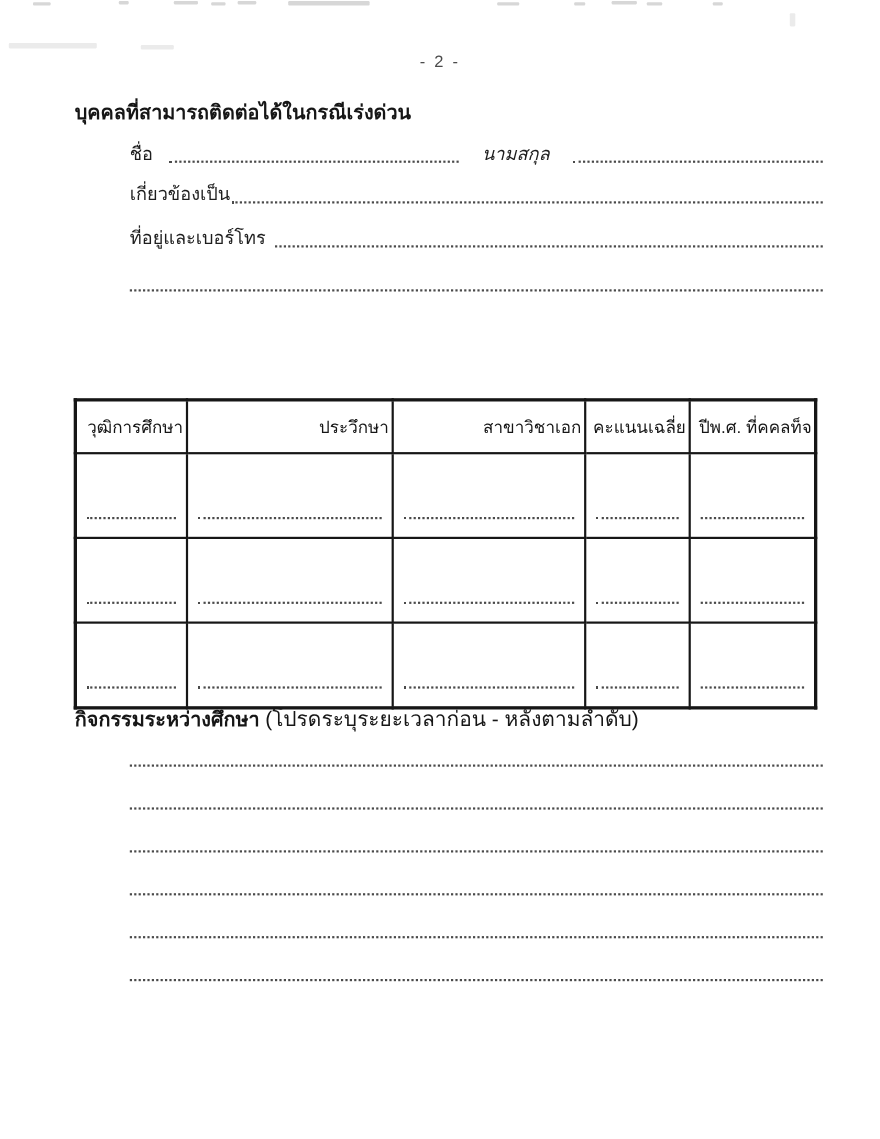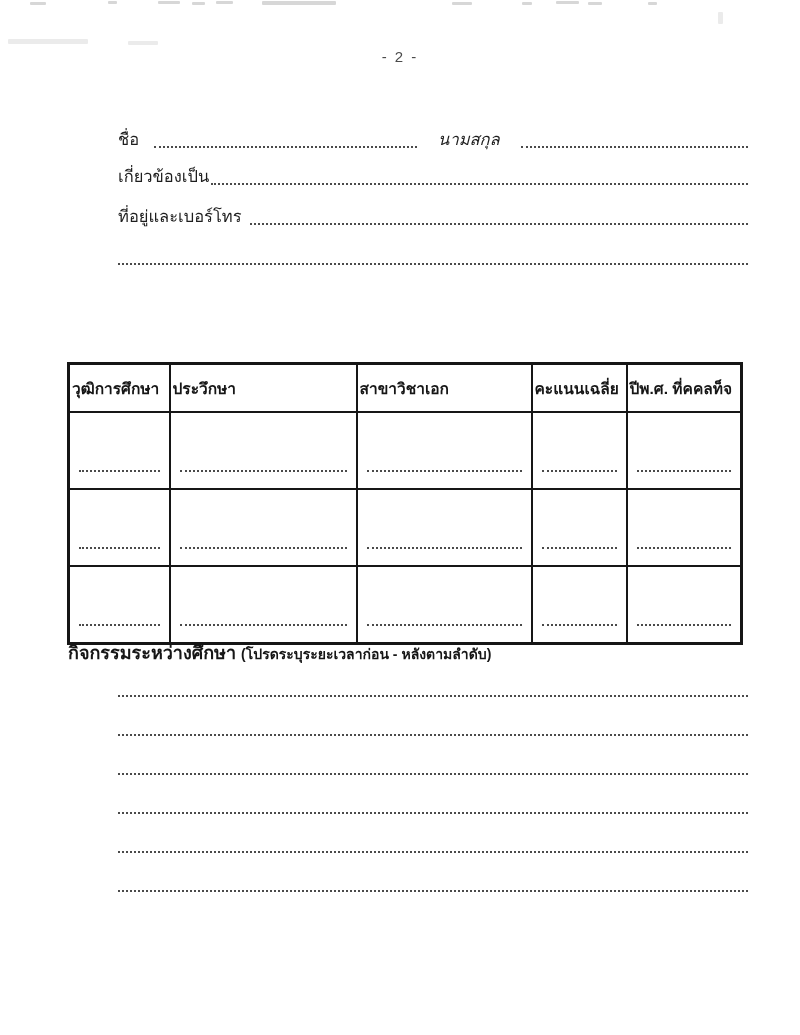--- a/index.html
+++ b/index.html
@@ -41,21 +41,21 @@
     left: 68px;
     font-size: 18px;
     font-weight: bold;
     color: #161616;
     white-space: nowrap;
   }
   #h-emergency { top: 87px; }
   #h-education { top: 322px; }
   #h-activities { top: 638px; font-weight: normal; }
   #h-activities .bold-part { font-weight: bold; }
-  #h-activities .note-part { font-weight: bold; font-size: 14px; }
+  #h-activities .note-part { font-weight: normal; font-size: 19px; }
 
   
   .fline {
     position: absolute;
     left: 118px;
     width: 630px;
     height: 26px;
     display: flex;
     align-items: flex-end;
     font-size: 16.5px;
@@ -85,22 +85,22 @@
     border-collapse: collapse;
     table-layout: fixed;
     border: 3px solid #161616;
   }
   .edu-table th, .edu-table td {
     border: 2px solid #161616;
   }
   .edu-table th {
     height: 46px;
     font-size: 15.5px;
-    font-weight: bold;
-    text-align: left;
+    font-weight: normal;
+    text-align: right;
     vertical-align: middle;
     padding: 0 2px;
     color: #161616;
   }
   .edu-table td {
     height: 59px;
     vertical-align: bottom;
     padding: 0 9px 16px 9px;
   }
   .cell-dots {
@@ -143,20 +143,21 @@
   <div class="artifact" style="left:522px; top:2px; width:10px; height:3px;"></div>
   <div class="artifact" style="left:556px; top:1px; width:23px; height:3px;"></div>
   <div class="artifact" style="left:588px; top:2px; width:14px; height:3px;"></div>
   <div class="artifact" style="left:648px; top:2px; width:9px; height:3px;"></div>
   <div class="artifact light" style="left:8px; top:39px; width:80px; height:5px;"></div>
   <div class="artifact light" style="left:128px; top:41px; width:30px; height:4px;"></div>
   <div class="artifact light" style="left:718px; top:12px; width:5px; height:12px;"></div>
 
   <div class="page-num">- 2 -</div>
 
+  <div class="sec-heading" id="h-emergency">บุคคลที่สามารถติดต่อได้ในกรณีเร่งด่วน</div>
 
   <div class="fline" id="line-name">
     <span>ชื่อ</span>
     <span class="fill fixed"></span>
     <span class="mid-label gap-after">นามสกุล</span>
     <span class="fill"></span>
   </div>
 
   <div class="fline" id="line-relation">
     <span>เกี่ยวข้องเป็น</span>

